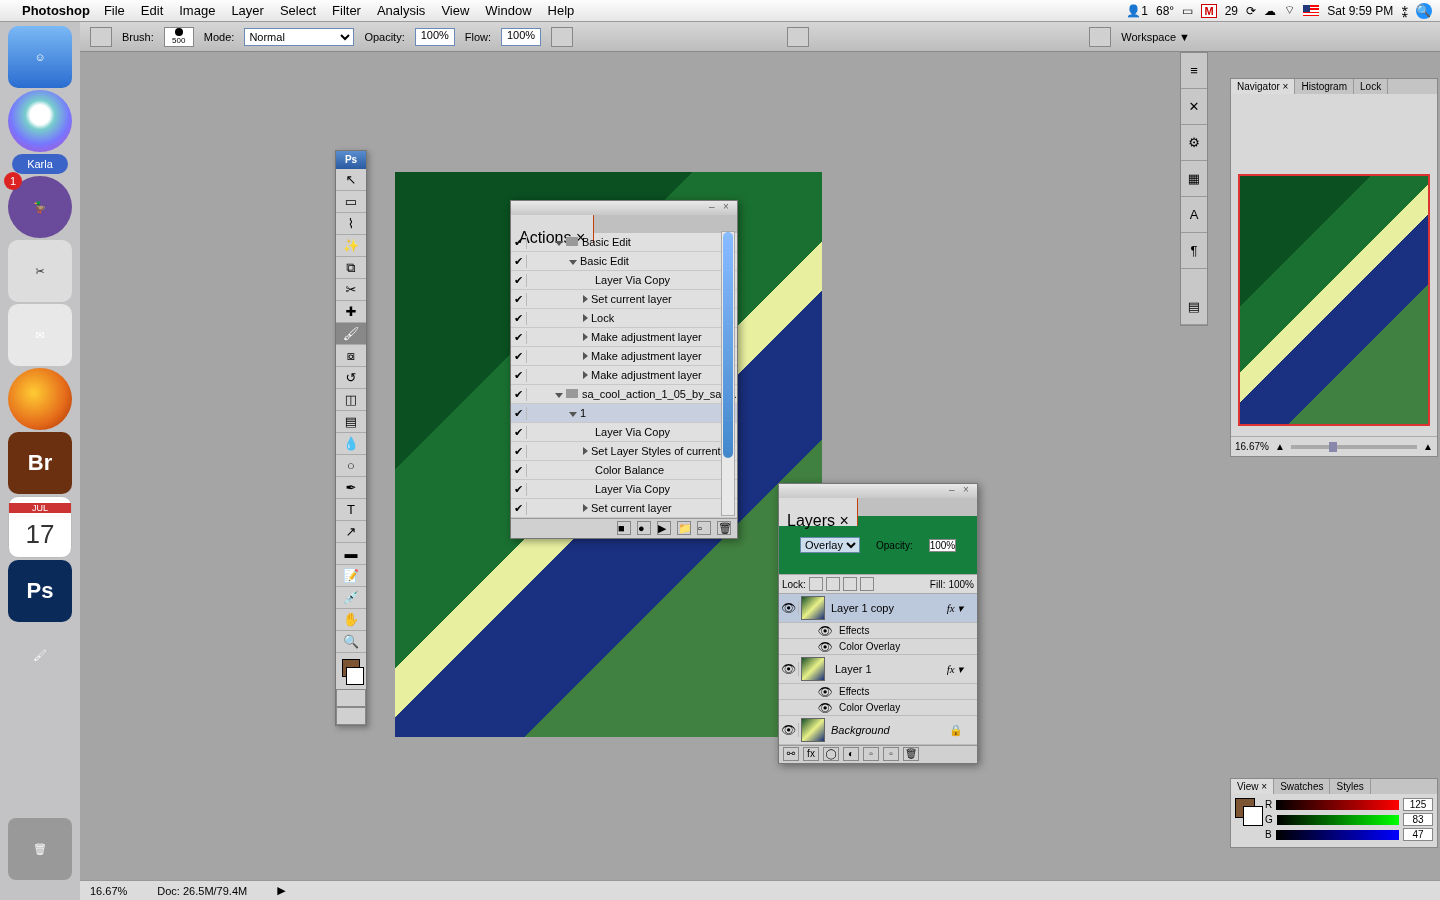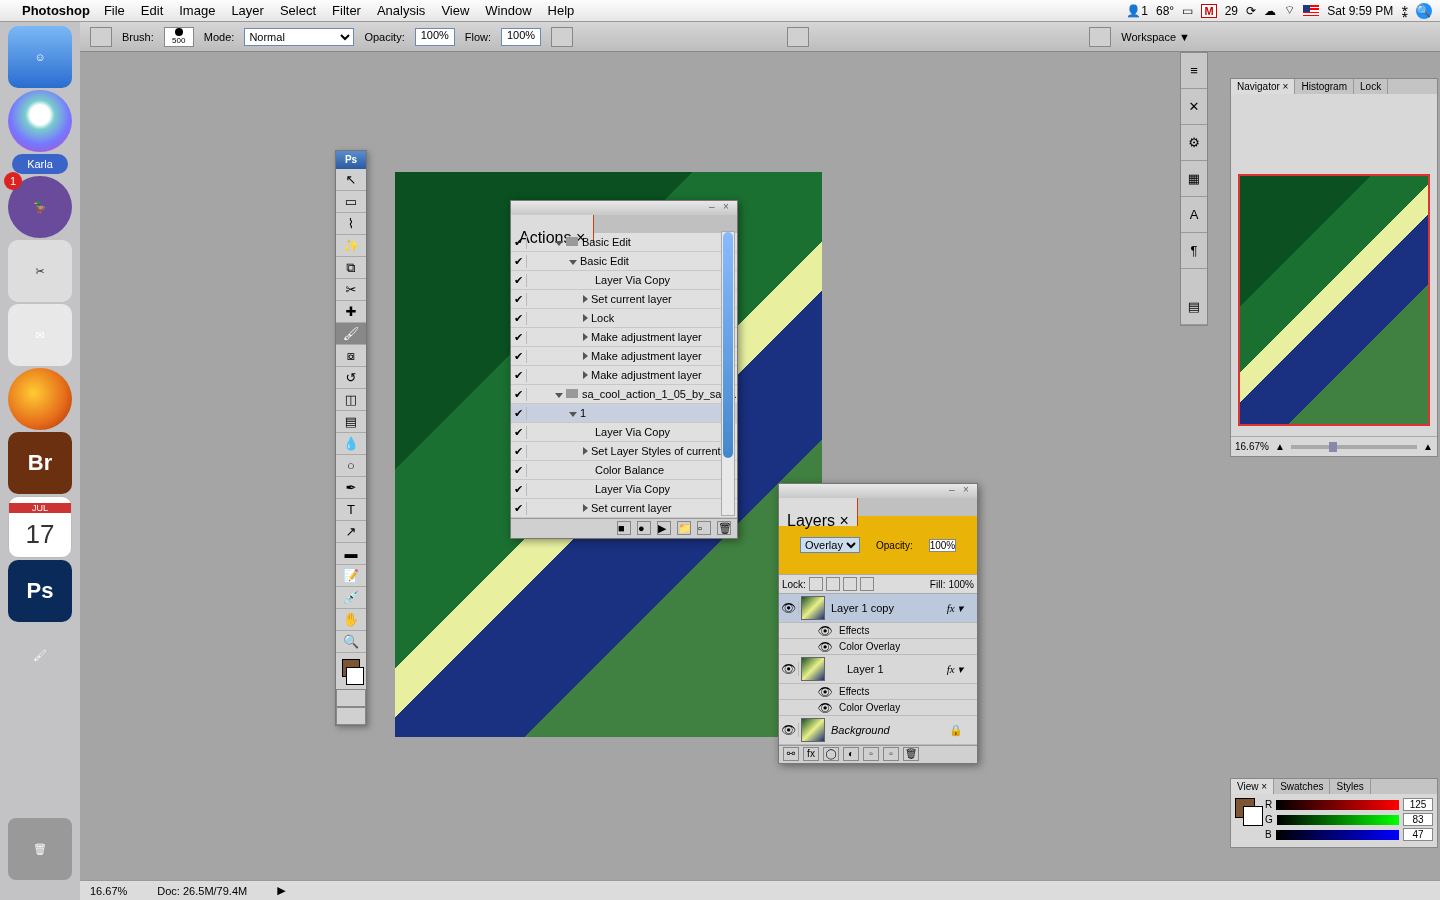--- a/index.html
+++ b/index.html
@@ -78,21 +78,21 @@
 .actions .tri { display:inline-block; width:0; height:0; border-top:4px solid transparent; border-bottom:4px solid transparent; border-left:5px solid #555; margin-right:3px; }
 .actions .tri.down { border-left:4px solid transparent; border-right:4px solid transparent; border-top:5px solid #555; border-bottom:none; margin-right:3px; }
 .actions .folder { display:inline-block; width:12px; height:9px; background:#999; margin-right:4px; }
 .actions .footer { height:20px; background:#d0d0d0; border-top:1px solid #999; display:flex; justify-content:flex-end; gap:6px; padding:2px 6px; }
 .actions .footer span { width:14px; height:14px; border:1px solid #888; }
 .scrollbar { position:absolute; right:2px; top:30px; bottom:22px; width:14px; background:#e8e8e8; border:1px solid #aaa; }
 .scrollbar .thumb { background:linear-gradient(#8bf,#48c); height:80%; margin:0 1px; border-radius:6px; }
 
 
 .layers { top:483px; left:778px; width:200px; }
-.layers .controls { display:flex; align-items:center; gap:16px; padding:21px; background:#eab308; border-bottom:1px solid #aaa; }
+.layers .controls { display:flex; align-items:center; gap:16px; padding:21px; background:#15803d; border-bottom:1px solid #aaa; }
 .layers .controls select { flex:1; font-size:11px; background:#cde; border:1px solid #68a; }
 .layers .controls .lbl { font-size:10px; }
 .layers .controls .valbox { width:38px; font-size:10px; background:#fff; border:1px solid #888; text-align:center; }
 .layers .locks { display:flex; align-items:center; gap:3px; padding:2px 3px; font-size:10px; border-bottom:1px solid #aaa; }
 .layers .locks .lockicon { width:14px; height:14px; border:1px solid #888; }
 .layers .layerlist { background:#d8d8d8; }
 .layers .lrow { display:flex; align-items:center; border-bottom:1px solid #bbb; min-height:20px; }
 .layers .lrow.sel { background:#bcc8dc; }
 .layers .eye { width:20px; text-align:center; font-size:12px; border-right:1px solid #bbb; }
 .layers .thumb { width:24px; height:24px; background:linear-gradient(135deg,#1a5028,#e8f088,#1a3078); border:1px solid #666; margin:2px; }
@@ -372,21 +372,21 @@
         <div class="eye">👁</div>
         <span style="margin-left: 4px;">Effects</span>
       </div>
       <div class="lrow sub">
         <div class="eye">👁</div>
         <span style="margin-left: 4px;">Color Overlay</span>
       </div>
       <div class="lrow">
         <div class="eye">👁</div>
         <div class="thumb"></div>
-        <span style="margin-left: 20px;">Layer 1</span>
+        <span style="margin-left: 8px;">Layer 1</span>
         <span class="fx">fx ▾</span>
       </div>
       <div class="lrow sub">
         <div class="eye">👁</div>
         <span style="margin-left: 4px;">Effects</span>
       </div>
       <div class="lrow sub">
         <div class="eye">👁</div>
         <span style="margin-left: 4px;">Color Overlay</span>
       </div>

